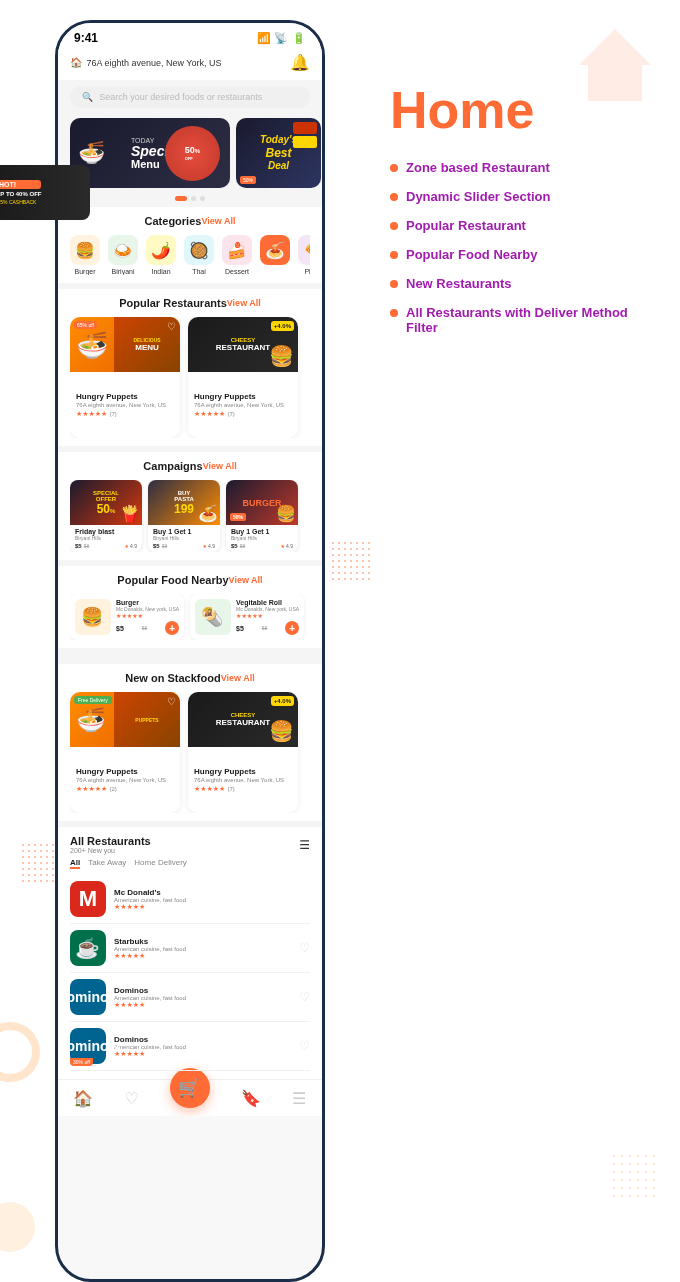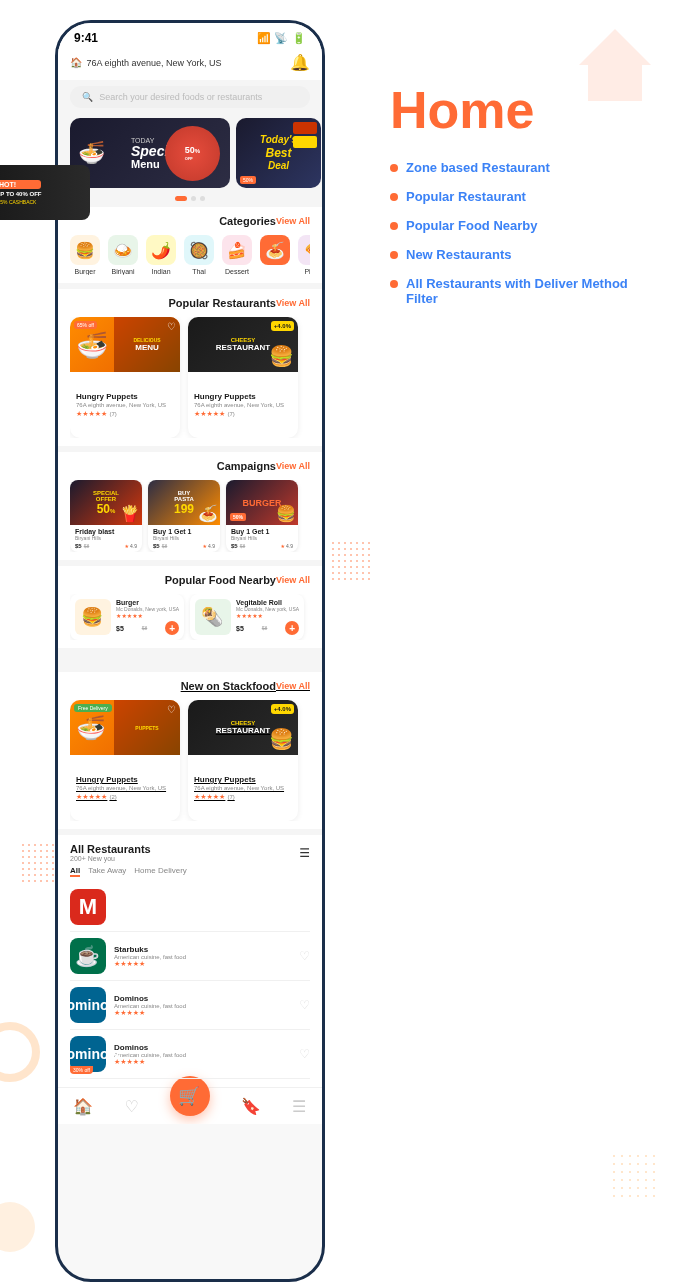--- a/index.html
+++ b/index.html
@@ -178,21 +178,21 @@
     .dot.active { background: #ff6b35; width: 12px; border-radius: 3px; }
 
     
     .section {
       background: #fff;
       margin-top: 6px;
       padding: 8px 12px;
     }
     .section-header {
       display: flex;
-      justify-content: flex-end;
+      justify-content: center;
       align-items: center;
       margin-bottom: 8px;
     }
     .section-title {
       font-size: 11px;
       font-weight: 700;
       color: #1a1a1a;
     }
     .view-all {
       font-size: 9px;
@@ -532,40 +532,39 @@
       flex-direction: column;
       gap: 14px;
     }
 
     .info-list li {
       display: flex;
       align-items: flex-start;
       gap: 8px;
       font-size: 13px;
       font-weight: 700;
-      color: #3b82f6;
+      color: #a21caf;
     }
 
     .bullet {
       width: 8px;
       height: 8px;
       background: #ff6b35;
       border-radius: 50%;
       margin-top: 4px;
       flex-shrink: 0;
     }
 
     .filter-icon { font-size: 12px; color: #333; }
 
     
     .new-stack-section {
       background: #fff;
-      margin-top: 24px;
+      margin-top: 16px;
       padding: 8px 12px;
-      text-decoration: underline;
     }
 
     .sub-count { font-size: 7px; color: #888; font-weight: 400; }
   </style>
 </head>
 <body>
 
 <div class="phone-section">
 
   <div class="deco-dots-right"></div>
@@ -901,20 +900,25 @@
         <div class="filter-tabs">
           <span class="filter-tab active">All</span>
           <span class="filter-tab">Take Away</span>
           <span class="filter-tab">Home Delivery</span>
         </div>
 
         <div class="rest-list-item">
           <div class="rest-list-logo mcdonalds-logo">
             <span style="color:white;font-size:22px;font-weight:900;">M</span>
           </div>
+          <div class="rest-list-info">
+            <div class="rest-list-name">Mc Donald's</div>
+            <div class="rest-list-desc">American cuisine, fast food</div>
+            <div class="rest-list-stars">★★★★★</div>
+          </div>
         </div>
 
         <div class="rest-list-item">
           <div class="rest-list-logo starbucks-logo">
             <span style="color:white;font-size:20px;">☕</span>
           </div>
           <div class="rest-list-info">
             <div class="rest-list-name">Starbuks</div>
             <div class="rest-list-desc">American cuisine, fast food</div>
             <div class="rest-list-stars">★★★★★</div>
@@ -981,20 +985,24 @@
       <polygon points="50,10 10,50 20,50 20,90 80,90 80,50 90,50"></polygon>
     </svg>
   </div>
 
   <h1 class="info-title">Home</h1>
 
   <ul class="info-list">
     <li>
       <div class="bullet"></div>
       <span>Zone based Restaurant</span>
+    </li>
+    <li>
+      <div class="bullet"></div>
+      <span>Dynamic Slider Section</span>
     </li>
     <li>
       <div class="bullet"></div>
       <span>Popular Restaurant</span>
     </li>
     <li>
       <div class="bullet"></div>
       <span>Popular Food Nearby</span>
     </li>
     <li>

